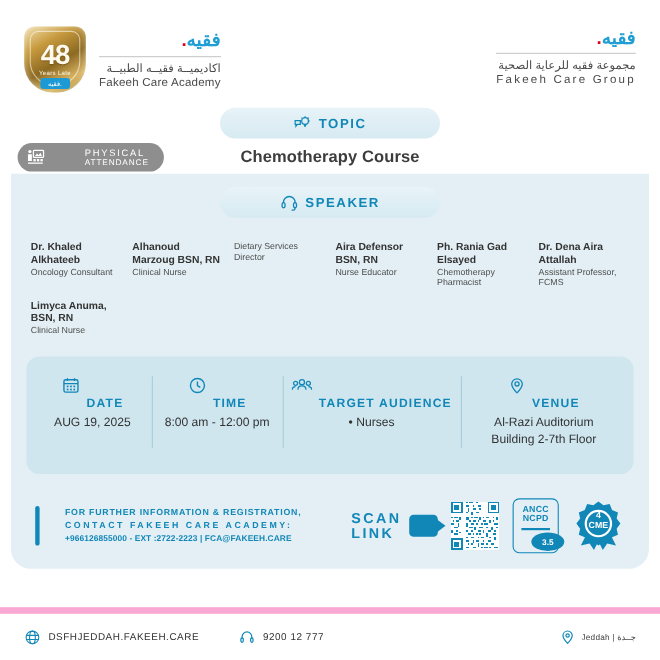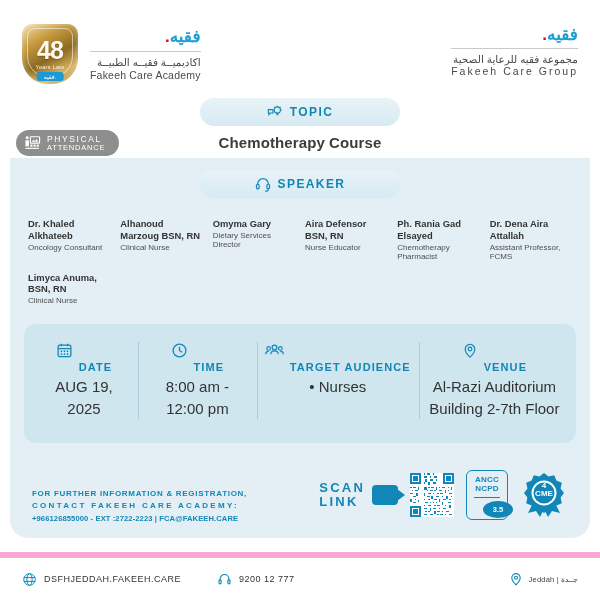--- a/index.html
+++ b/index.html
@@ -49,21 +49,21 @@
     border-radius:18px;height:28px;display:flex;align-items:center;justify-content:center;gap:7px;
   }
   .pill-label{color:#1187b8;font-size:12px;font-weight:bold;letter-spacing:1.4px;}
   .topic-pill{position:absolute;left:200px;top:0;width:200px;}
   .topic-title{position:absolute;left:0;right:0;top:36px;text-align:center;font-size:15px;font-weight:bold;color:#3c3c3c;letter-spacing:.1px;}
   .attendance{
     position:absolute;left:16px;top:32px;
     background:#8e8e8e;color:#fff;border-radius:13px;height:26px;
     display:flex;align-items:center;gap:6px;padding:0 14px 0 8px;
   }
-  .att-lines{line-height:1.05;}
+  .att-lines{line-height:1.05;margin-left:30px;}
   .att-l1{font-size:8.5px;letter-spacing:1.6px;}
   .att-l2{font-size:7.5px;letter-spacing:.8px;}
 
   
   .panel{
     margin:0 10px;background:#e3eff4;
     border-radius:0 0 18px 18px;padding-bottom:14px;
   }
   .speaker-pill{width:200px;margin:0 auto;transform:translateY(12px);}
   .speakers{
@@ -80,26 +80,26 @@
     margin:12px 14px 0 14px;background:#cfe6ef;border-radius:12px;
     display:grid;grid-template-columns:1fr 1.1fr 1.5fr 1.4fr;
     padding:16px 6px 22px 6px;
   }
   .info-col{padding:0 8px;position:relative;text-align:center;}
   .info-col + .info-col:before{
     content:"";position:absolute;left:0;top:2px;bottom:2px;width:1px;background:#a9ccda;
   }
   .info-head{display:flex;align-items:center;justify-content:center;gap:6px;height:22px;}
   .info-label{color:#1187b8;font-size:11px;font-weight:bold;letter-spacing:1.1px;margin-top:32px;}
-  .info-body{margin-top:14px;font-size:15px;color:#333;line-height:1.5;}
+  .info-body{margin-top:14px;font-size:11px;color:#333;line-height:1.5;}
   .bullet-row{display:inline-block;text-align:left;}
 
   
   .foot{display:flex;align-items:center;justify-content:space-between;padding:22px 22px 0 22px;}
-  .contact{display:flex;gap:23px;align-items:stretch;flex-direction:column;}
+  .contact{display:flex;gap:23px;align-items:stretch;}
   .accent-bar{width:4px;background:#1187b8;border-radius:2px;}
   .contact-lines{color:#1187b8;line-height:1.55;}
   .c1{font-size:8px;font-weight:bold;letter-spacing:.7px;}
   .c2{font-size:8px;font-weight:bold;letter-spacing:2.3px;}
   .c3{font-size:7.6px;font-weight:bold;letter-spacing:.1px;}
   .badges{display:flex;align-items:center;gap:12px;}
   .scan{display:flex;align-items:center;gap:7px;}
   .scan-txt{color:#1187b8;font-size:13px;font-weight:bold;letter-spacing:2.2px;line-height:1.05;}
   .vid{width:26px;height:20px;background:#1187b8;border-radius:4px;position:relative;}
   .vid:after{content:"";position:absolute;right:-7px;top:4px;border-style:solid;border-width:6px 0 6px 8px;border-color:transparent transparent transparent #1187b8;}
@@ -210,21 +210,20 @@
     <div class="speakers">
       <div>
         <div class="sp-name">Dr. Khaled Alkhateeb</div>
         <div class="sp-role">Oncology Consultant</div>
       </div>
       <div>
         <div class="sp-name">Alhanoud Marzoug BSN, RN</div>
         <div class="sp-role">Clinical Nurse</div>
       </div>
       <div>
-        <div class="sp-name">Omyma Gary</div>
         <div class="sp-role">Dietary Services Director</div>
       </div>
       <div>
         <div class="sp-name">Aira Defensor BSN, RN</div>
         <div class="sp-role">Nurse Educator</div>
       </div>
       <div>
         <div class="sp-name">Ph. Rania Gad Elsayed</div>
         <div class="sp-role">Chemotherapy Pharmacist</div>
       </div>

